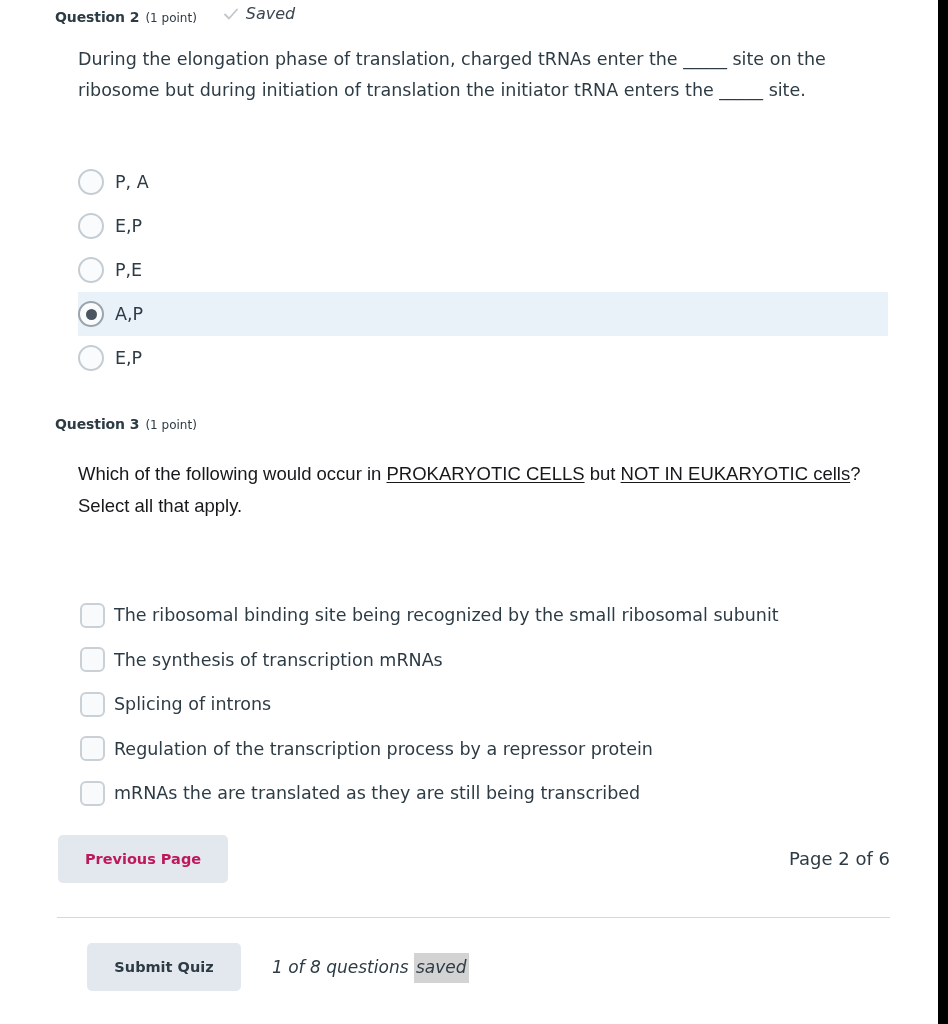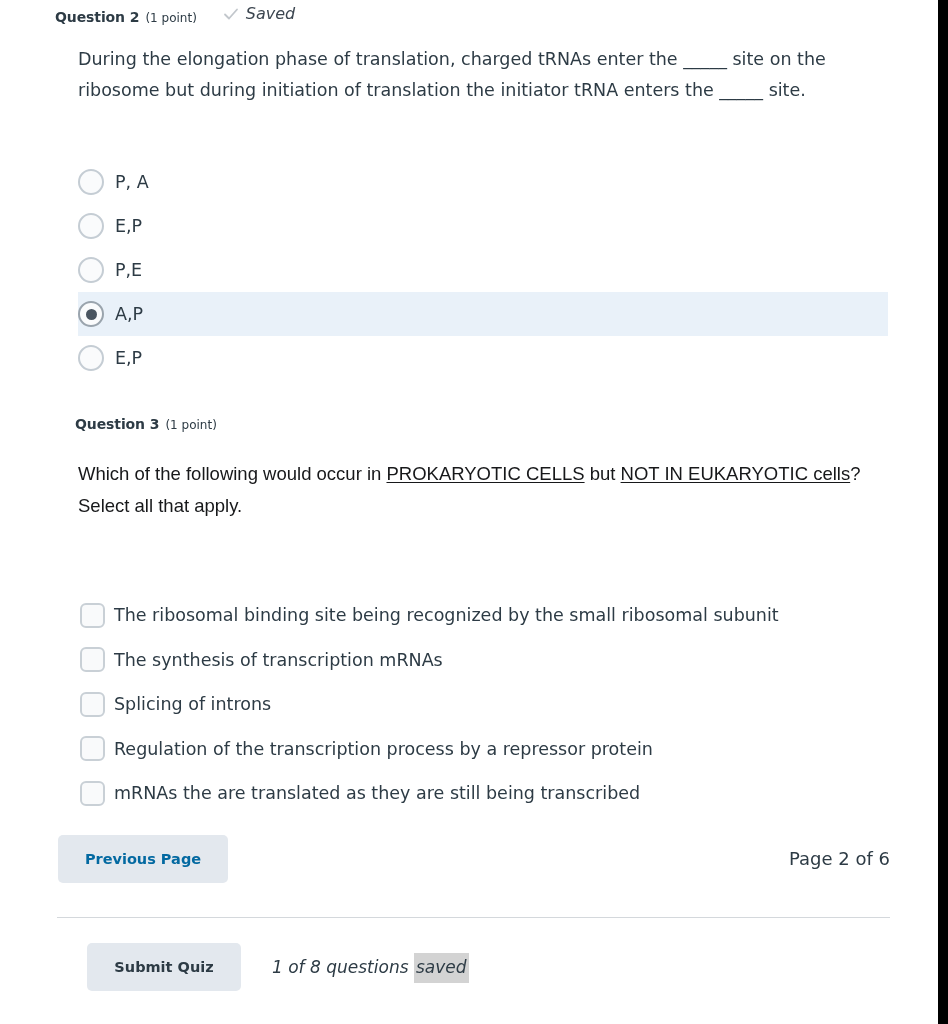--- a/index.html
+++ b/index.html
@@ -132,21 +132,21 @@
   .radio.checked .dot { display: block; }
   .answer-label {
     margin-left: 11px;
     font-family: "DejaVu Sans", sans-serif;
     font-size: 17.5px;
     color: #2d3b45;
     white-space: nowrap;
   }
 
   
-  #q3-header { position: absolute; left: 55px; top: 416px; margin-left: 20px; }
+  #q3-header { position: absolute; left: 55px; top: 416px; }
 
   .q3-body {
     position: absolute;
     left: 78px;
     top: 458px;
     width: 800px;
     font-family: "Liberation Sans", sans-serif;
     font-size: 18.5px;
     line-height: 32px;
     color: #17181a;
@@ -193,21 +193,21 @@
     border: none;
     border-radius: 5px;
     cursor: pointer;
     padding: 0;
     line-height: 48px;
     text-align: center;
     display: inline-block;
   }
   .btn-secondary {
     background: #e3e8ee;
-    color: #0369a1;
+    color: #be185d;
   }
   .btn-primary {
     background: #2b6cb2;
     color: #ffffff;
   }
   #prev-page-button {
     position: absolute;
     left: 58px;
     top: 0;
     width: 170px;

